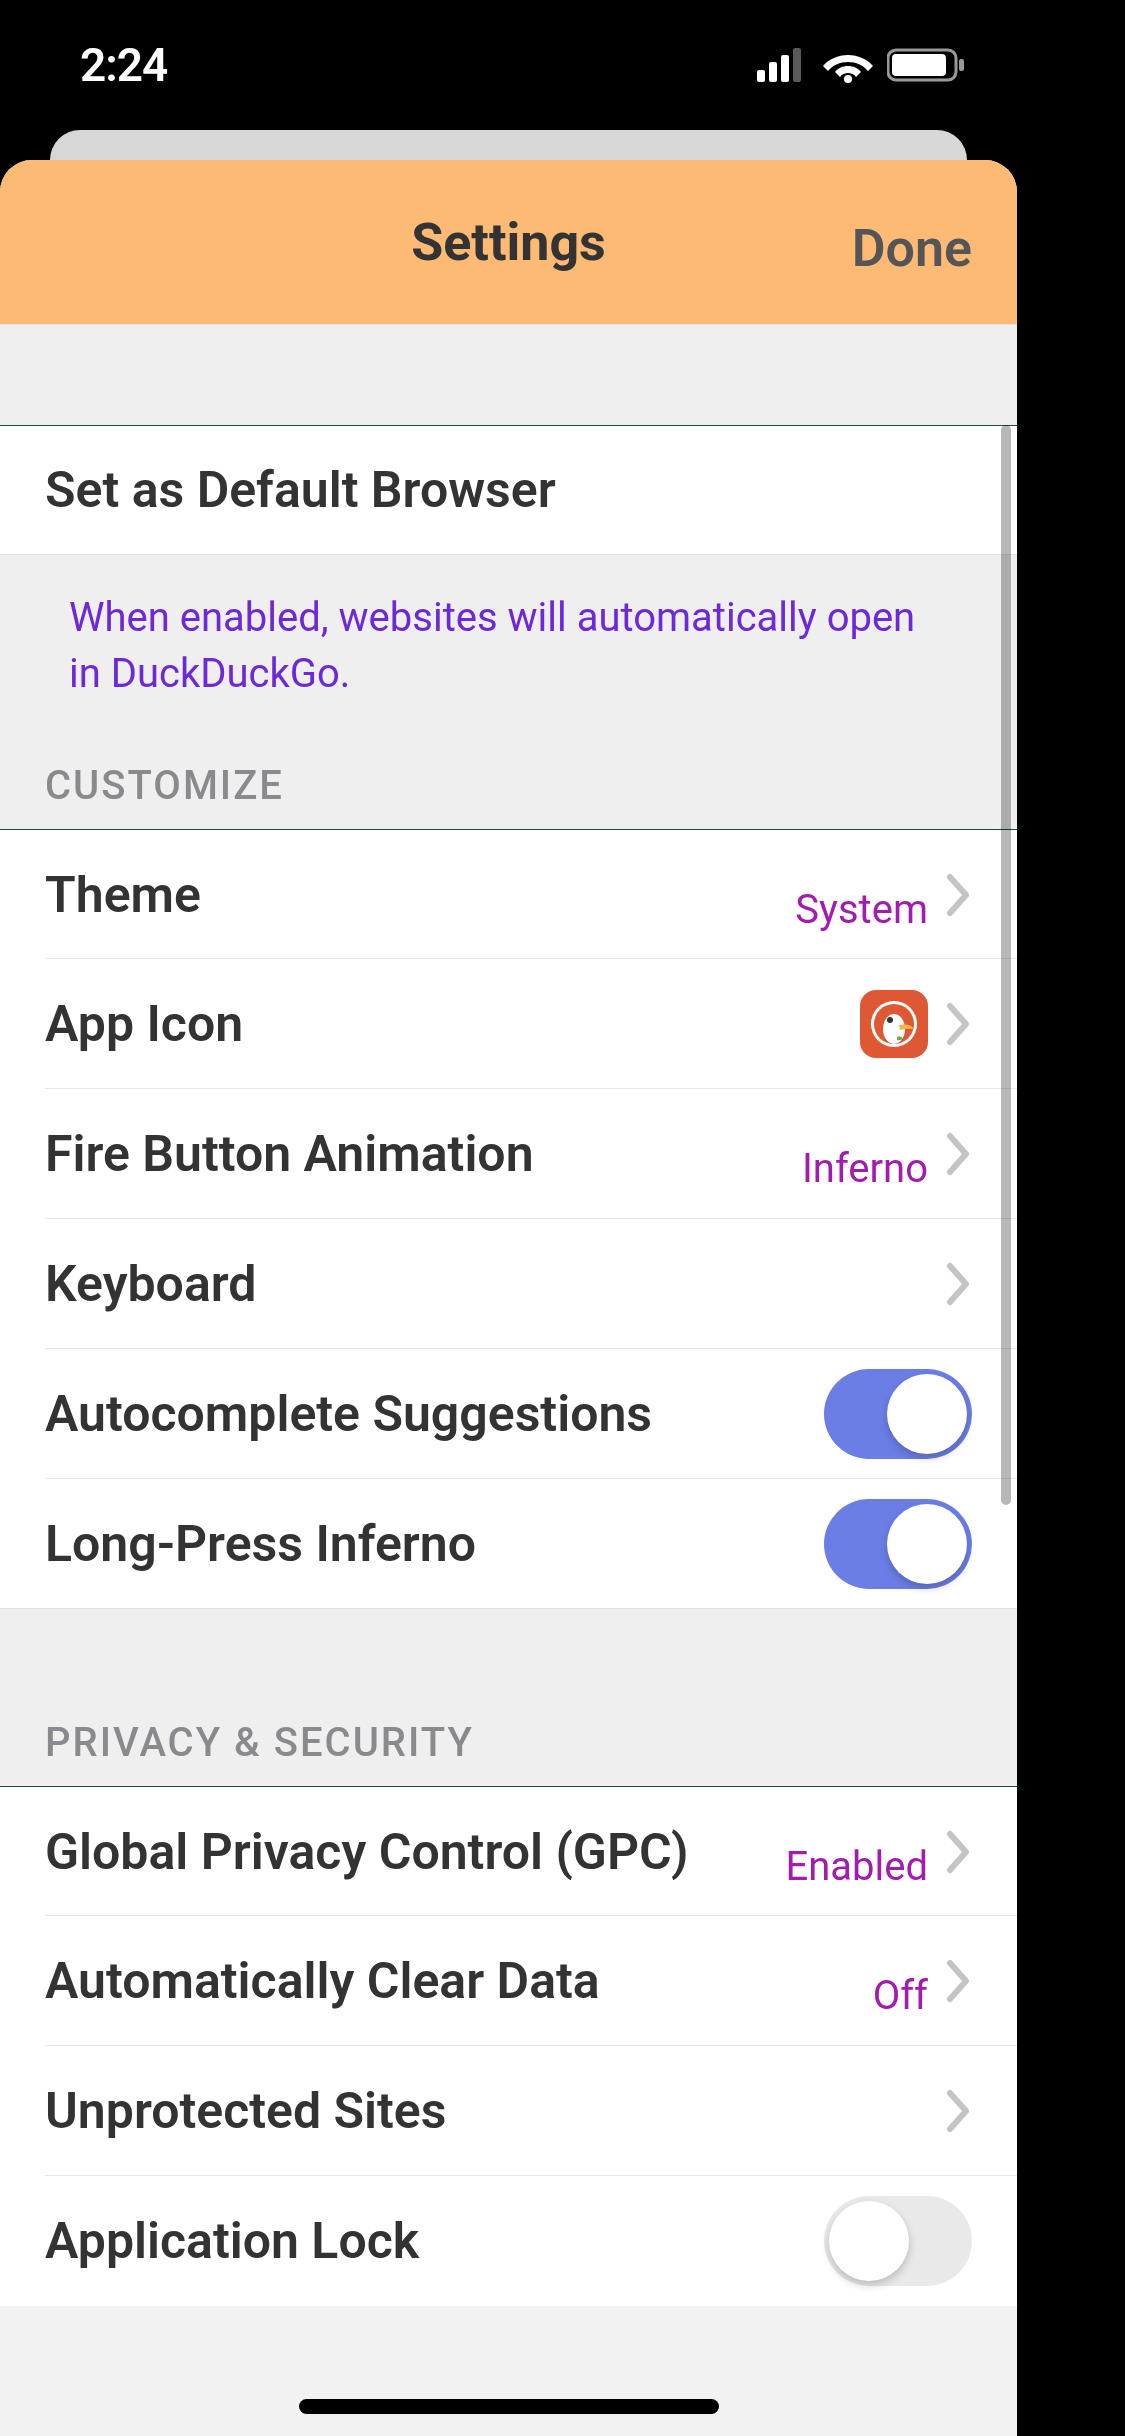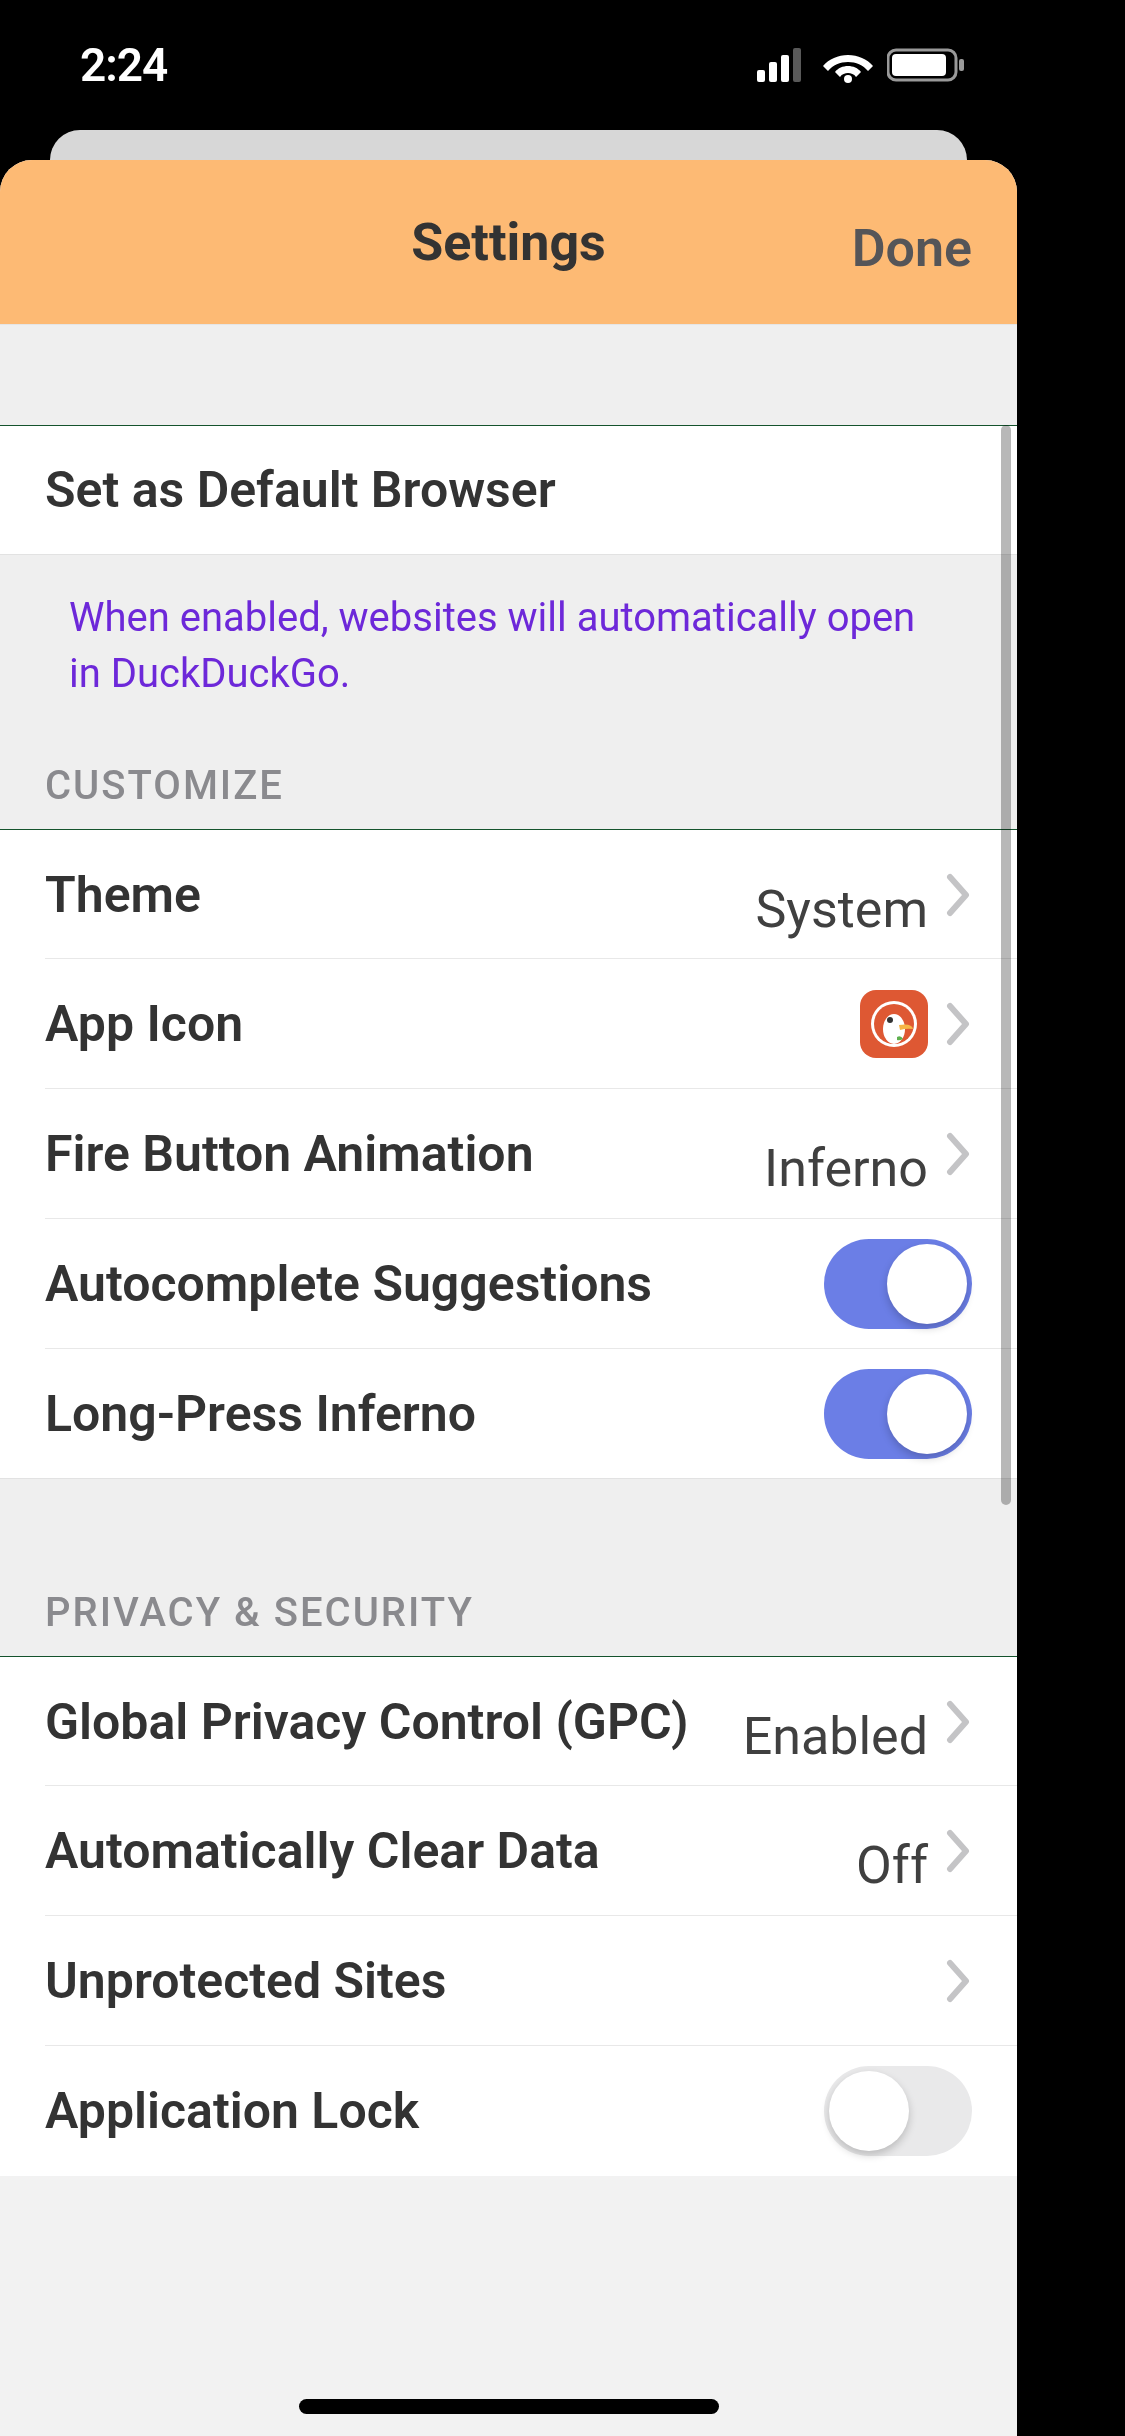--- a/index.html
+++ b/index.html
@@ -135,22 +135,22 @@
     background: #e8e8e8;
   }
   .row.last-in-group { border-bottom: 1px solid #e2e2e2; }
   .row-label {
     flex: 1;
     font-size: 50px;
     font-weight: 600;
     color: #333;
   }
   .row-value {
-    font-size: 52px;
-    color: #404040;
+    font-size: 40px;
+    color: #a21caf;
     margin-right: 18px;
     margin-top: 29px;
   }
   .chevron {
     color: #c4c4c6;
     display: flex;
     align-items: center;
   }
 
   .footer-text {
@@ -304,20 +304,28 @@
       <div class="row row-divider">
         <div class="row-label">Fire Button Animation</div>
         <div class="row-value">Inferno</div>
         <span class="chevron">
           <svg width="26" height="44" viewBox="0 0 26 44">
               <path d="M4 4 L20 22 L4 40" stroke="#c4c4c6" stroke-width="6" fill="none" stroke-linecap="round" stroke-linejoin="round"></path>
             </svg>
         </span>
       </div>
 
+      <div class="row row-divider">
+        <div class="row-label">Keyboard</div>
+        <span class="chevron">
+          <svg width="26" height="44" viewBox="0 0 26 44">
+              <path d="M4 4 L20 22 L4 40" stroke="#c4c4c6" stroke-width="6" fill="none" stroke-linecap="round" stroke-linejoin="round"></path>
+            </svg>
+        </span>
+      </div>
 
       <div class="row row-divider">
         <div class="row-label">Autocomplete Suggestions</div>
         <div class="toggle on">
             <div class="toggle-knob"></div>
           </div>
       </div>
 
       <div class="row last-in-group">
         <div class="row-label">Long-Press Inferno</div>

